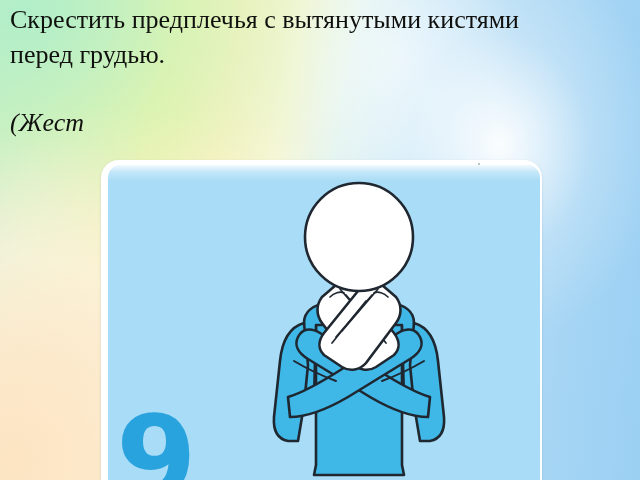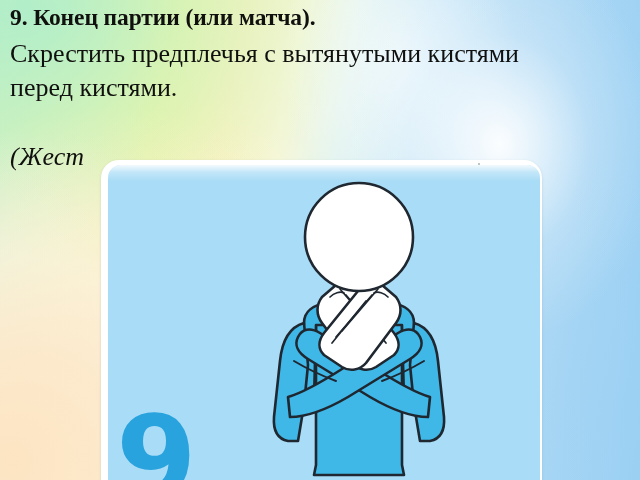--- a/index.html
+++ b/index.html
@@ -192,25 +192,24 @@
 
 <div id="slide">
 
   <div class="bg-layer bg-base"></div>
   <div class="bg-layer bg-mint"></div>
   <div class="bg-layer bg-warm"></div>
   <div class="bg-layer bg-haze"></div>
   <div class="bg-layer bg-glow"></div>
 
   <div class="text-block">
-    <p class="slide-title">9. Конец партии (или матча).</p>
 
     <p class="body-line body-wrap">Скрестить предплечья с вытянутыми кистями</p>
 
-    <p class="body-line">перед кистями.</p>
+    <p class="body-line">перед грудью.</p>
 
     <p class="body-line body-italic">(Жест</p>
   </div>
 
   <div class="panel-frame"></div>
 
   <div class="panel">
     <div class="panel-sheen"></div>
 
     <svg class="figure-svg" viewBox="0 0 432 317" preserveAspectRatio="none">

